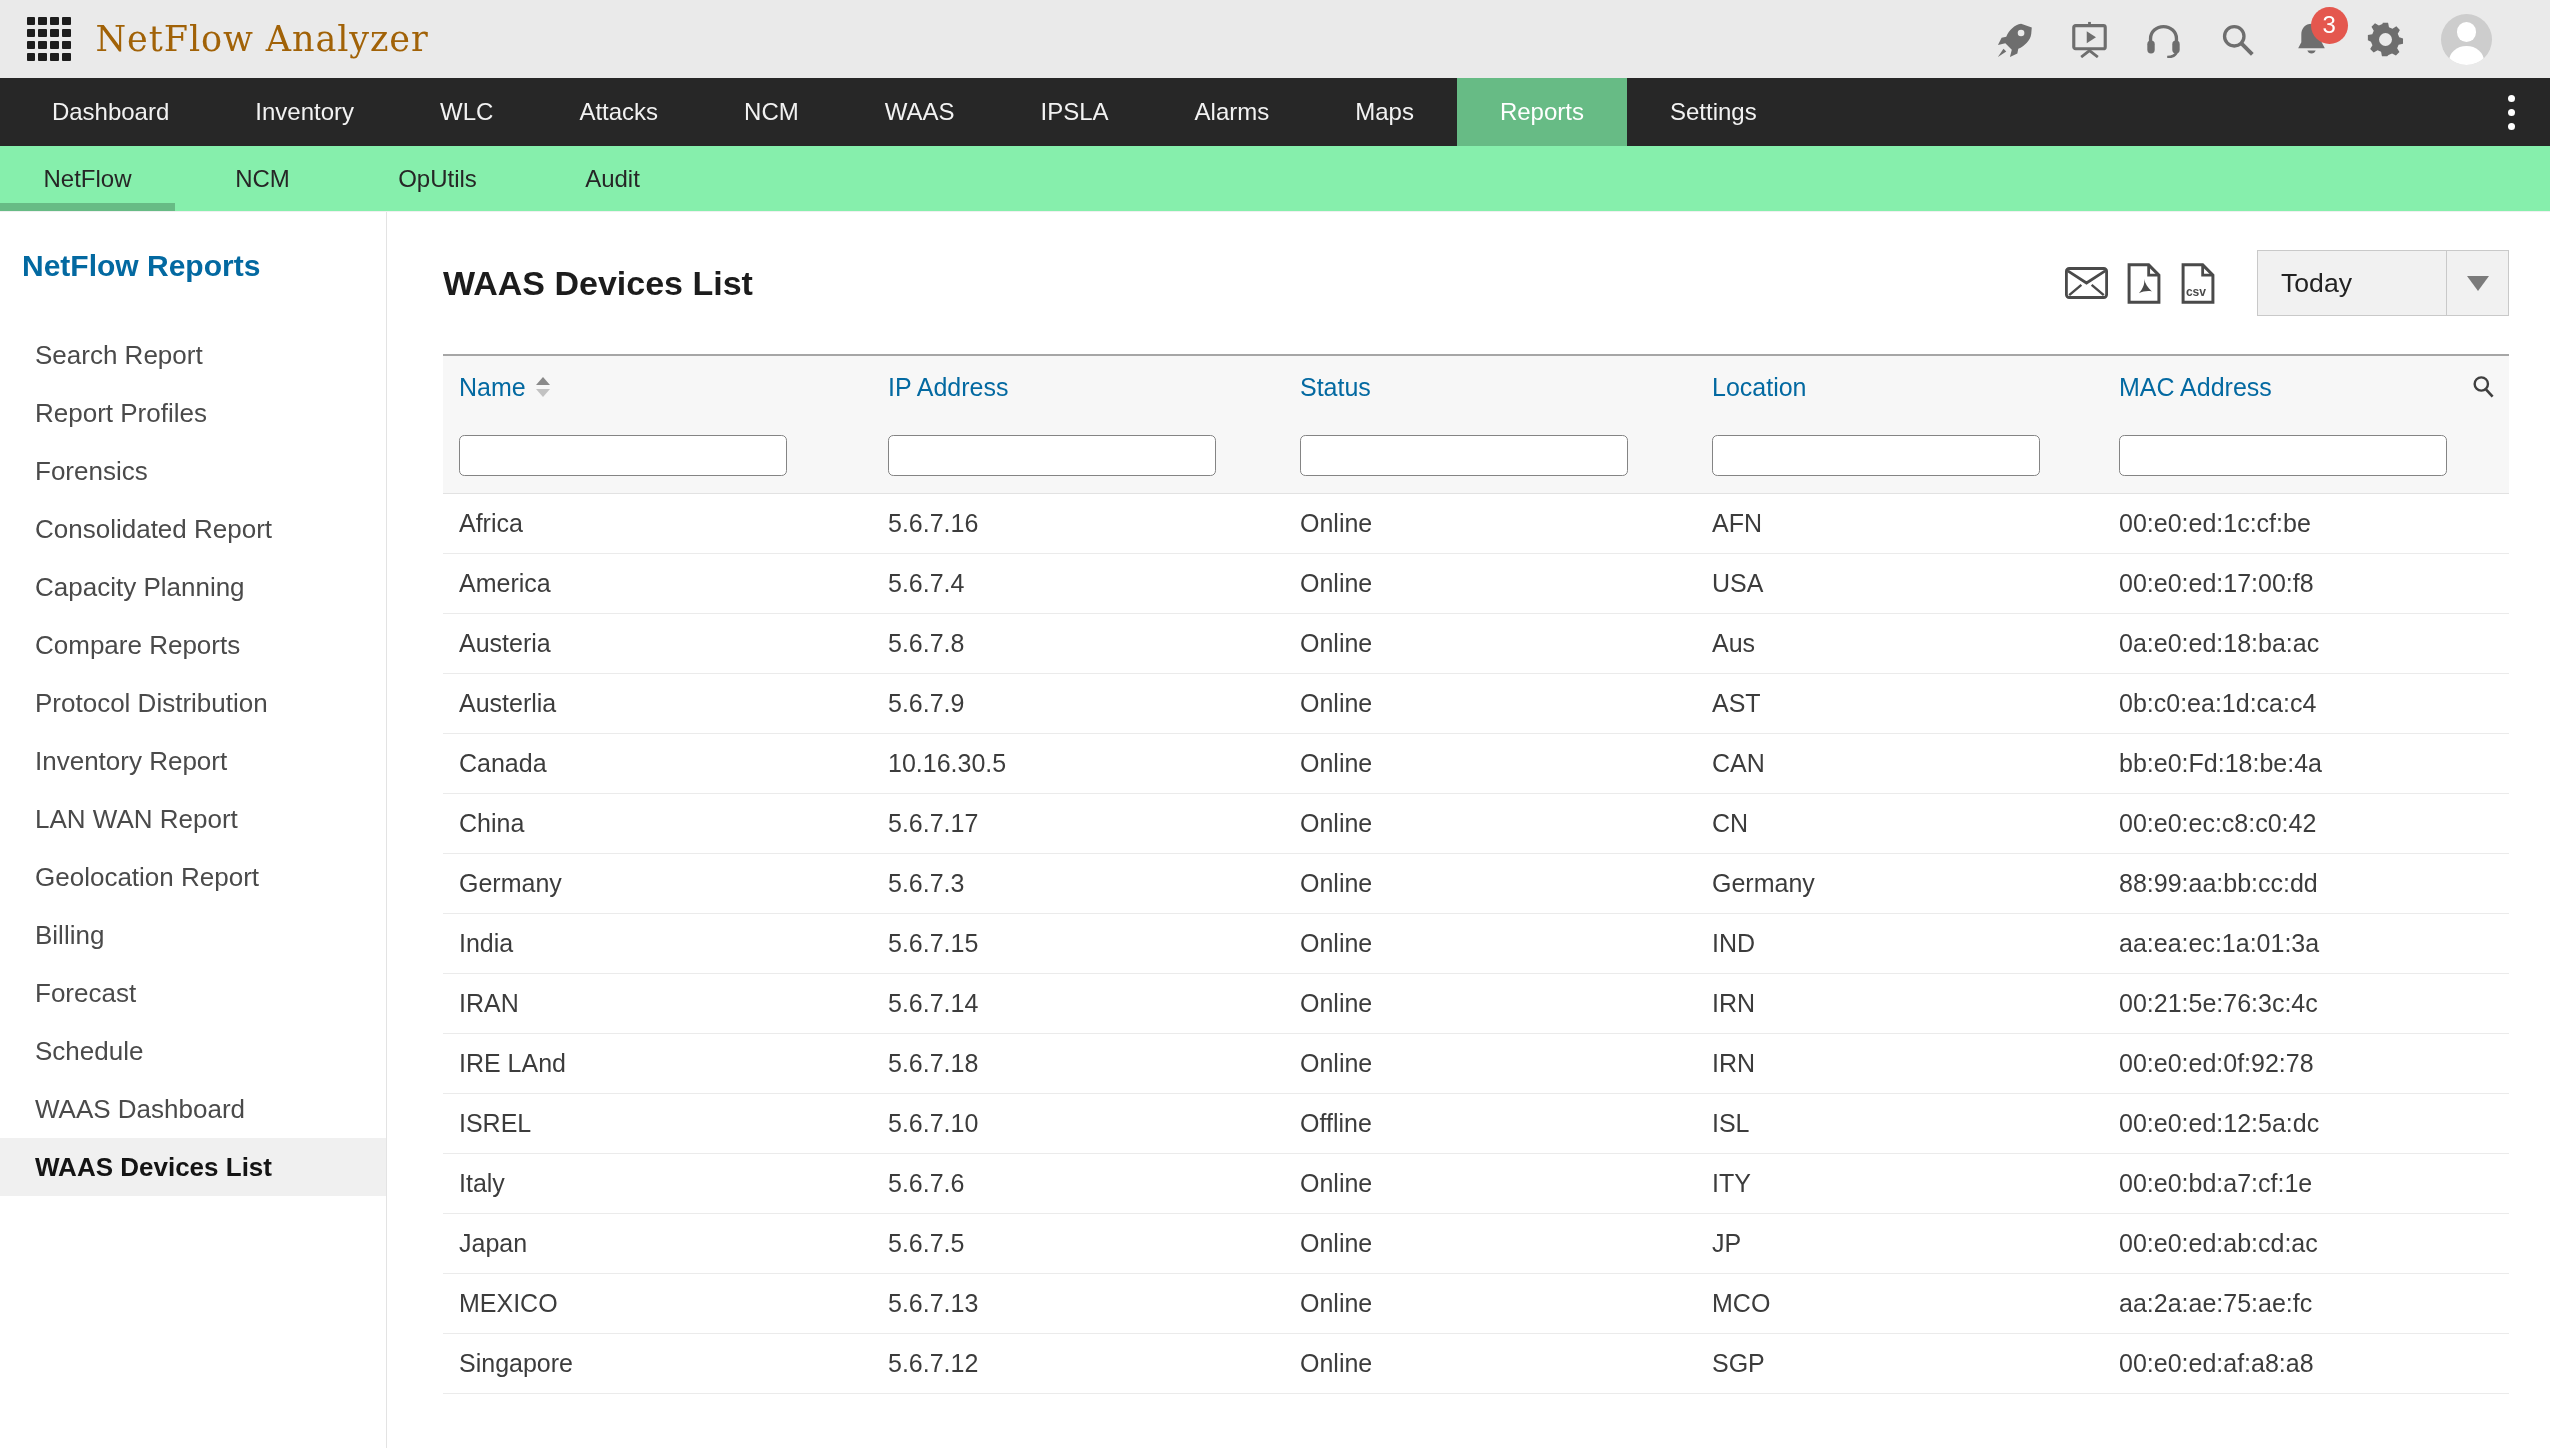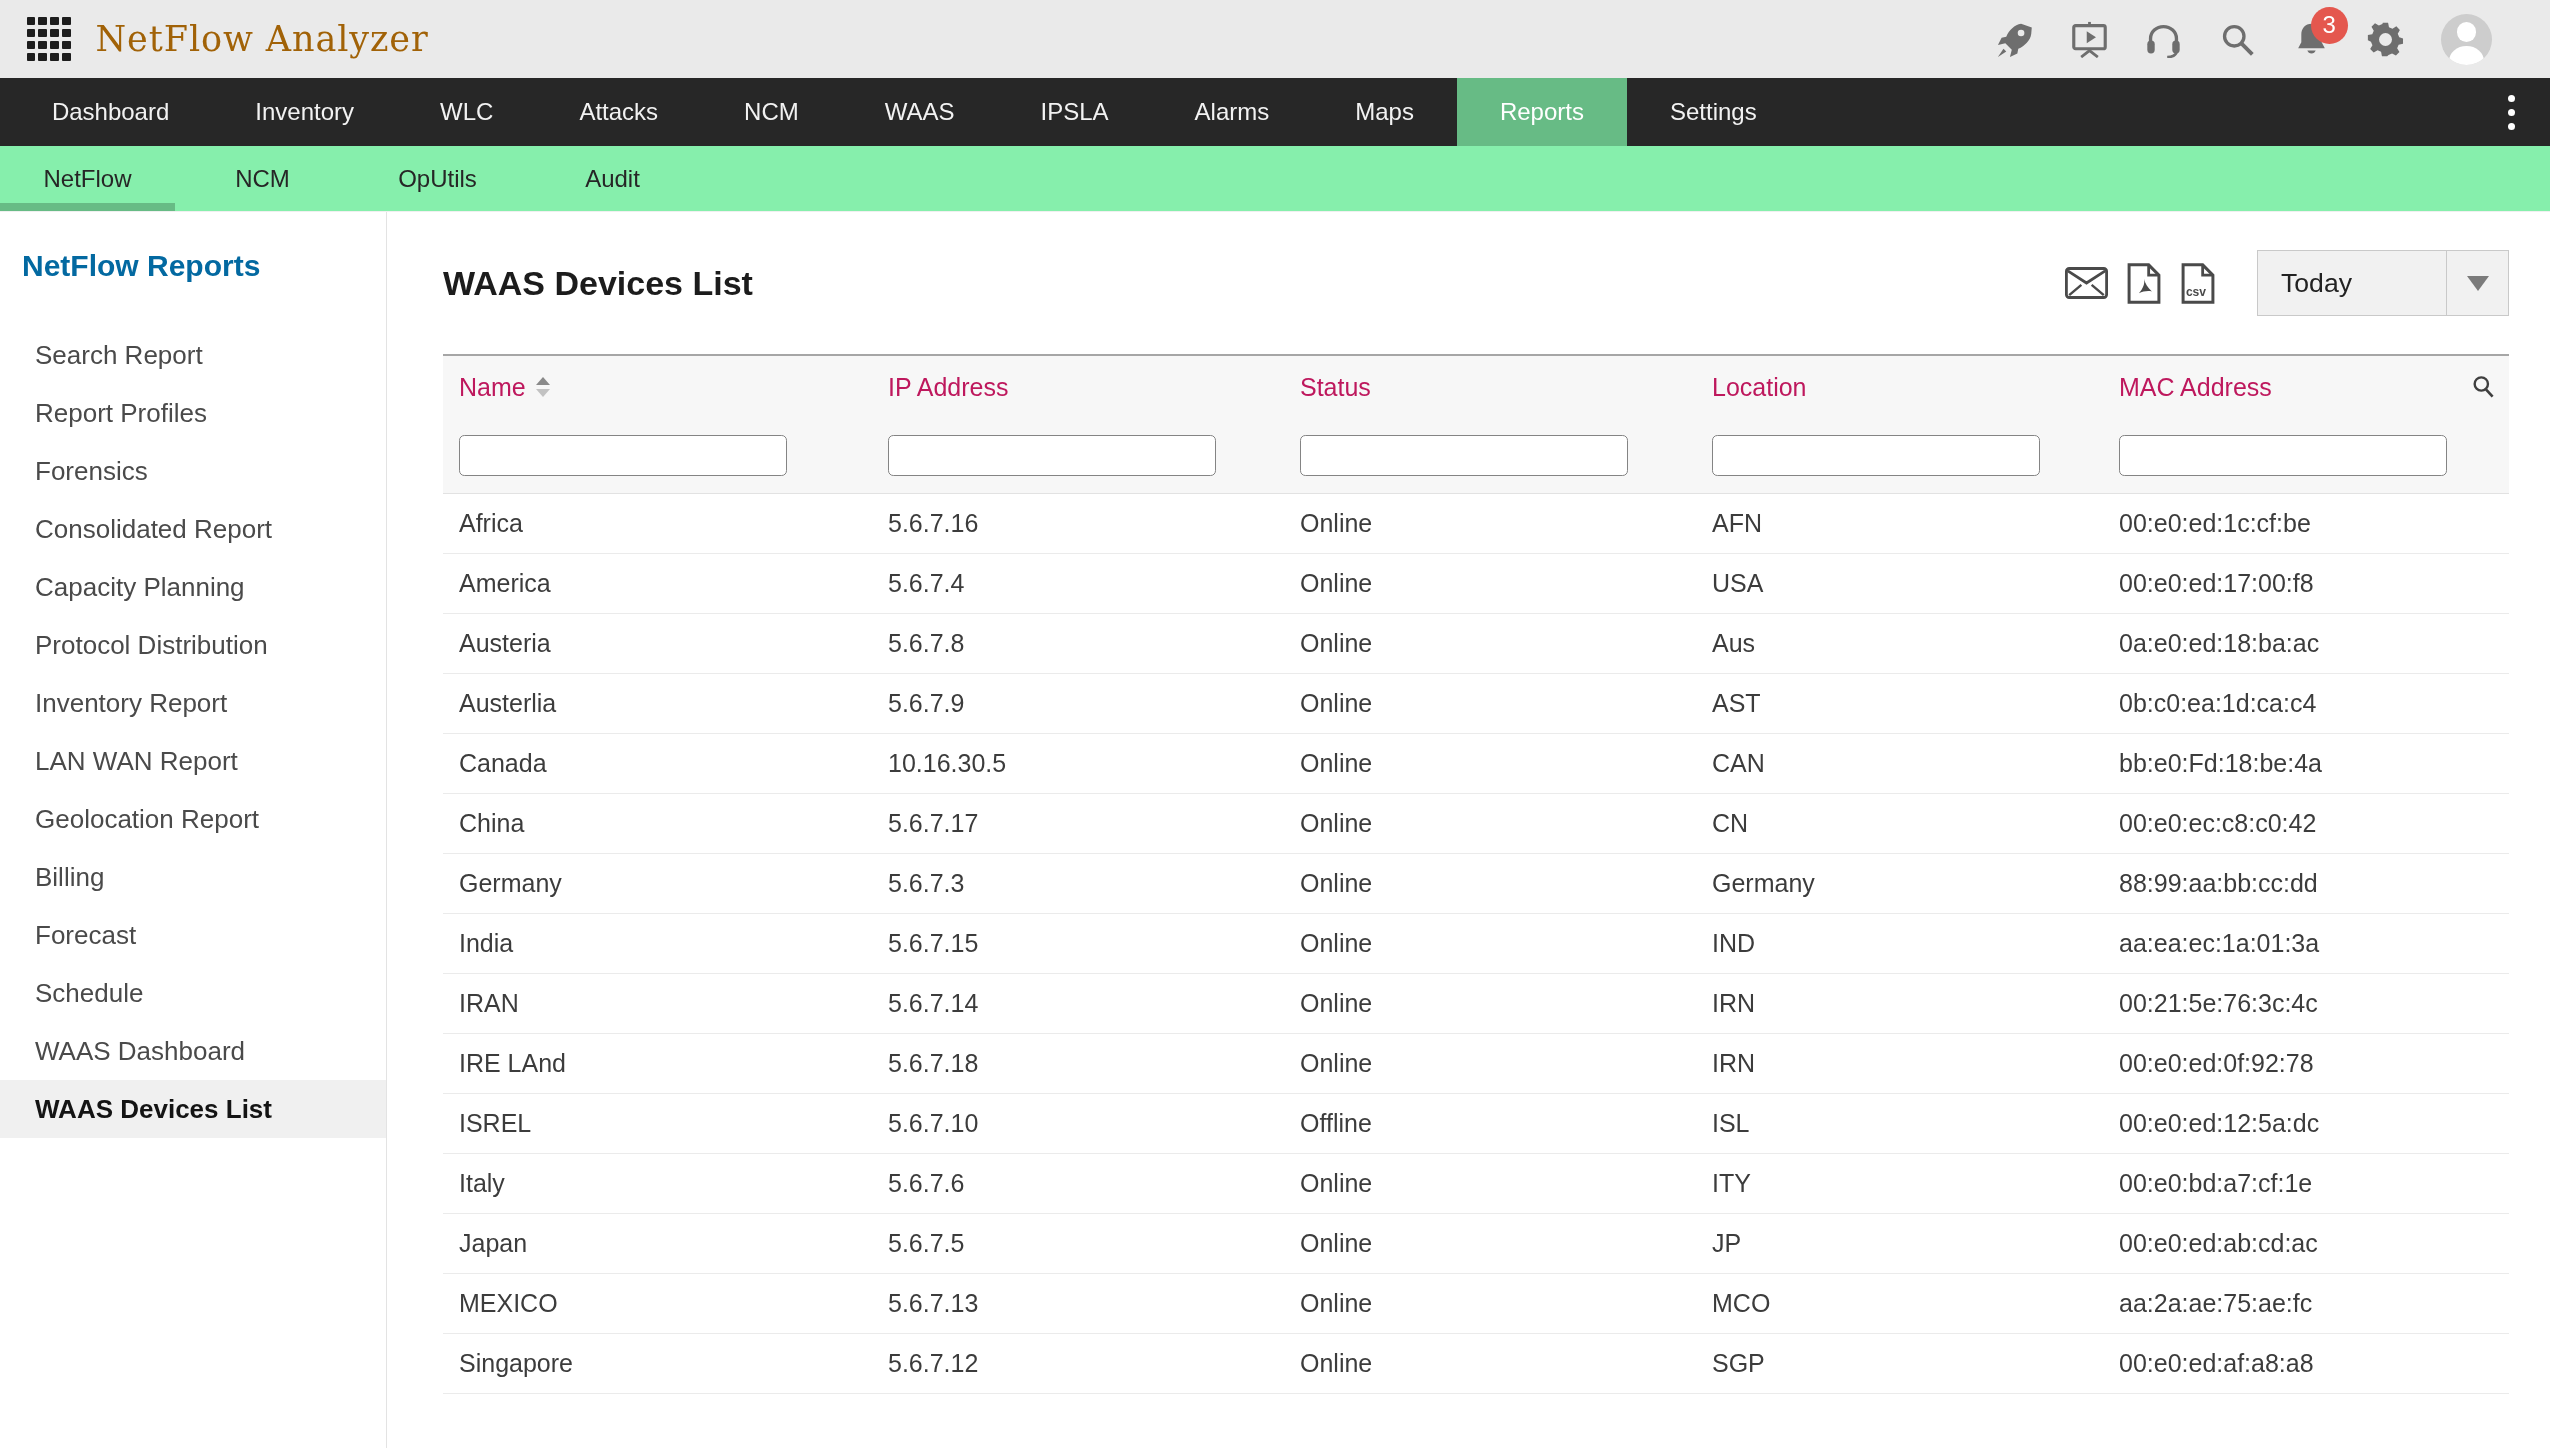--- a/index.html
+++ b/index.html
@@ -65,21 +65,21 @@
   .period-arrow { width:62px; height:100%; border-left:0.9px solid #c9c9c9;
                   display:flex; align-items:center; justify-content:center; }
   .period-arrow::after { content:""; border-left:11.5px solid transparent;
                          border-right:11.5px solid transparent; border-top:15px solid #7b7b7b; }
 
   
   .table { border-top:2.7px solid #a6a6a6; }
   .thead, .tfilter, .trow { display:grid;
        grid-template-columns:429px 412px 412px 407px 1fr 62px; }
   .thead { height:62px; background:#f7f7f7; align-items:center; }
-  .hcell { padding-left:16px; font-size:25px; color:#be185d; font-weight:500;
+  .hcell { padding-left:16px; font-size:25px; color:#0369a1; font-weight:500;
            display:flex; align-items:center; gap:10.6px; cursor:pointer; }
   .hcell.search-col { justify-content:flex-end; padding-right:12.4px; }
   .sort { display:flex; flex-direction:column; gap:4.4px; cursor:pointer; }
   .sort .up   { width:0; height:0; border-left:7px solid transparent;
                 border-right:7px solid transparent; border-bottom:8.9px solid #8a8a8a; }
   .sort .down { width:0; height:0; border-left:7px solid transparent;
                 border-right:7px solid transparent; border-top:8.9px solid #c2c2c2; }
   .tfilter { height:76px; background:#f7f7f7; align-items:center; border-bottom:1.8px solid #e2e2e2; }
   .fcell { padding-left:16px; }
   .fcell input { width:328px; height:41px; background:#fff; border:1.8px solid #848484;
@@ -231,20 +231,23 @@
     <span>Report Profiles</span>
   </div>
         <div class="sidebar-item">
     <span>Forensics</span>
   </div>
         <div class="sidebar-item">
     <span>Consolidated Report</span>
   </div>
         <div class="sidebar-item">
     <span>Capacity Planning</span>
+  </div>
+        <div class="sidebar-item">
+    <span>Compare Reports</span>
   </div>
         <div class="sidebar-item">
     <span>Protocol Distribution</span>
   </div>
         <div class="sidebar-item">
     <span>Inventory Report</span>
   </div>
         <div class="sidebar-item">
     <span>LAN WAN Report</span>
   </div>

